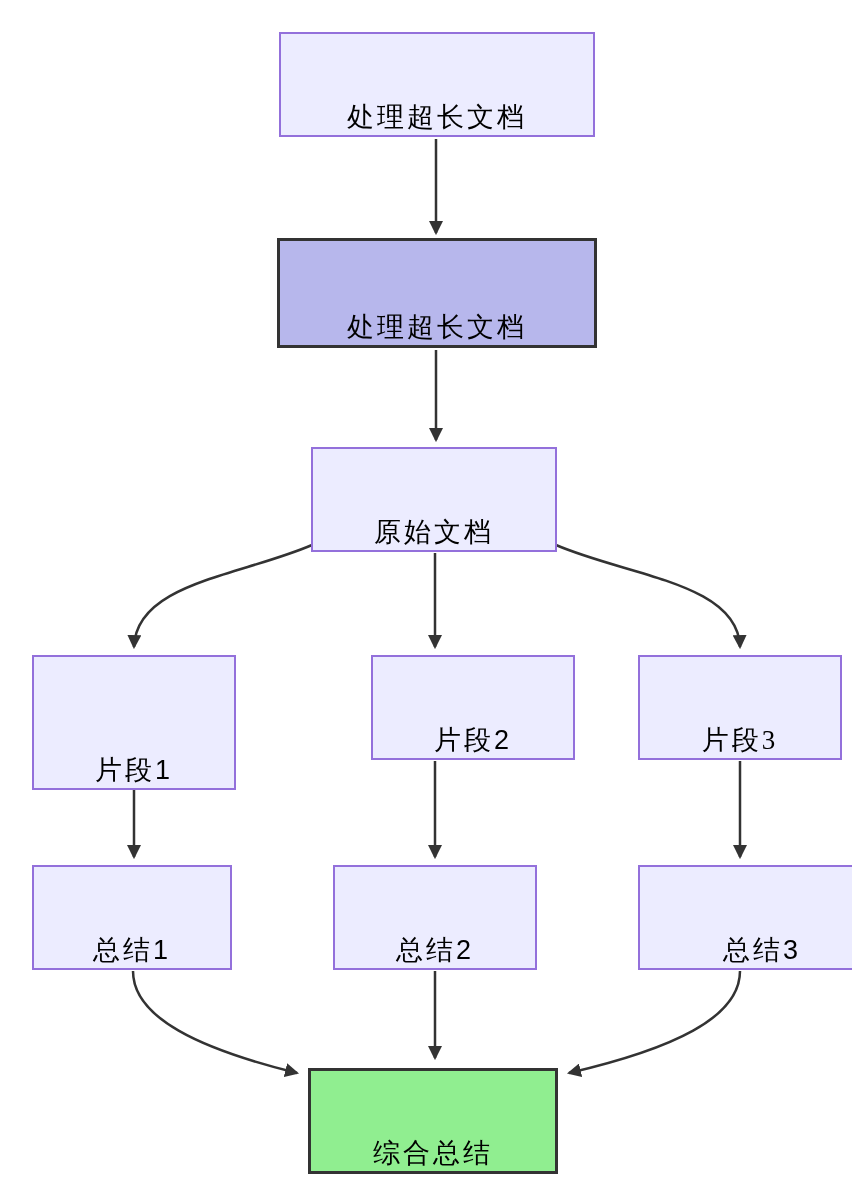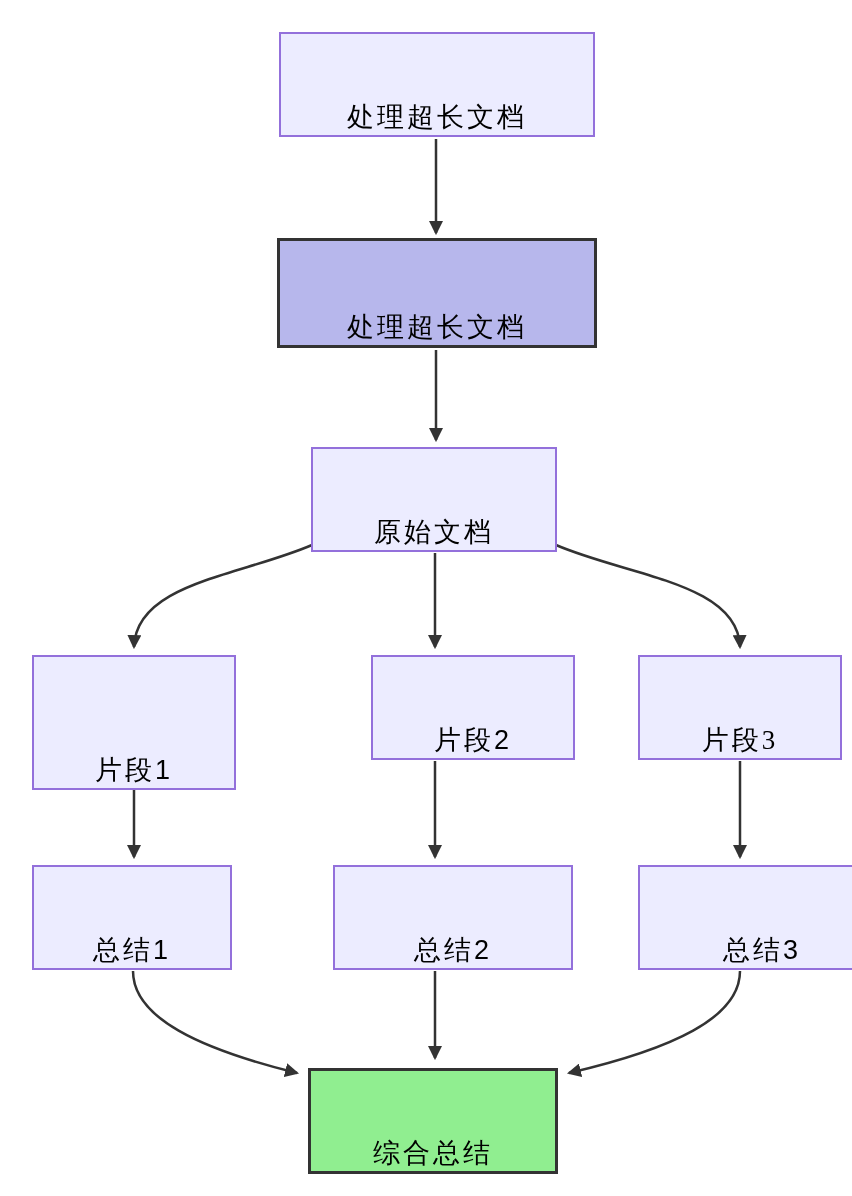--- a/index.html
+++ b/index.html
@@ -46,21 +46,21 @@
     border: 3.5px solid #333333;
   }
   
   #n-task     { left: 279px; top: 32px;   width: 316px; height: 105px; }
   #n-strategy { left: 277px; top: 238px;  width: 320px; height: 110px; }
   #n-source   { left: 311px; top: 447px;  width: 246px; height: 105px; font-family: Liberation Mono, monospace; }
   #n-frag1    { left: 32px;  top: 655px;  width: 204px; height: 135px; }
   #n-frag2    { left: 333px; top: 655px;  width: 204px; height: 105px; margin-left: 38px; }
   #n-frag3    { left: 638px; top: 655px;  width: 204px; height: 105px; font-family: Liberation Serif, serif; }
   #n-sum1     { left: 32px;  top: 865px;  width: 200px; height: 105px; }
-  #n-sum2     { left: 333px; top: 865px;  width: 240px; height: 105px; }
+  #n-sum2     { left: 333px; top: 865px;  width: 204px; height: 105px; }
   #n-sum3     { left: 638px; top: 865px;  width: 248px; height: 105px; }
   #n-final    { left: 308px; top: 1068px; width: 250px; height: 106px; }
 </style>
 </head>
 <body>
 
 <div class="canvas">
 
   <svg class="edges" width="852" height="1196" viewBox="0 0 852 1196" xmlns="http://www.w3.org/2000/svg">
     <defs>

